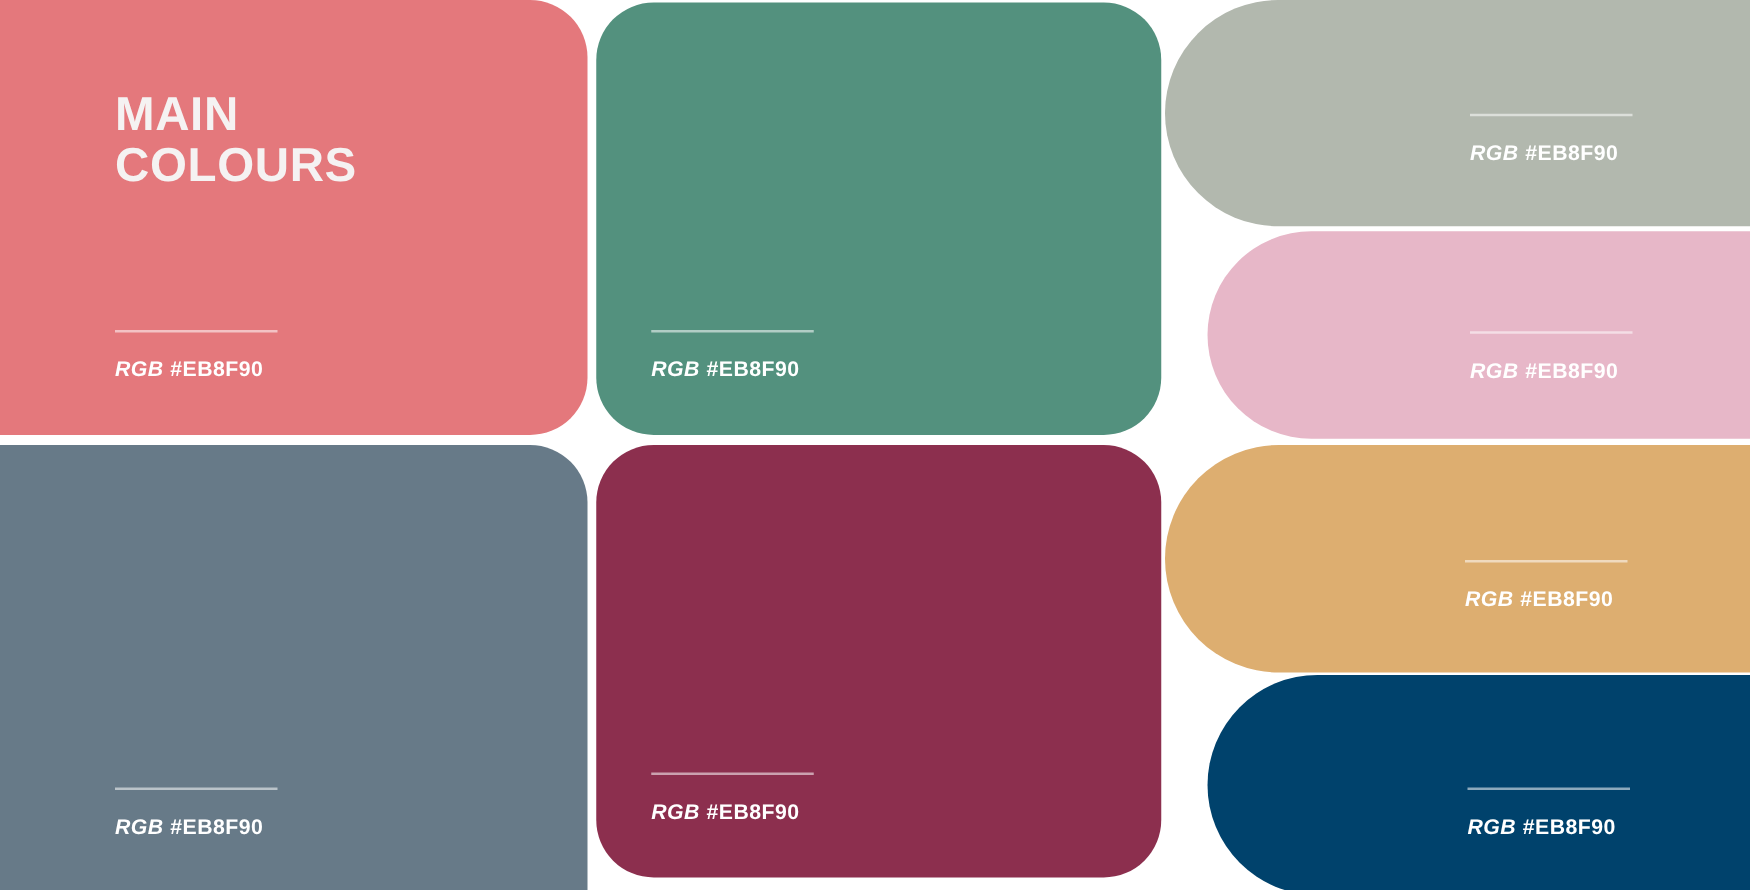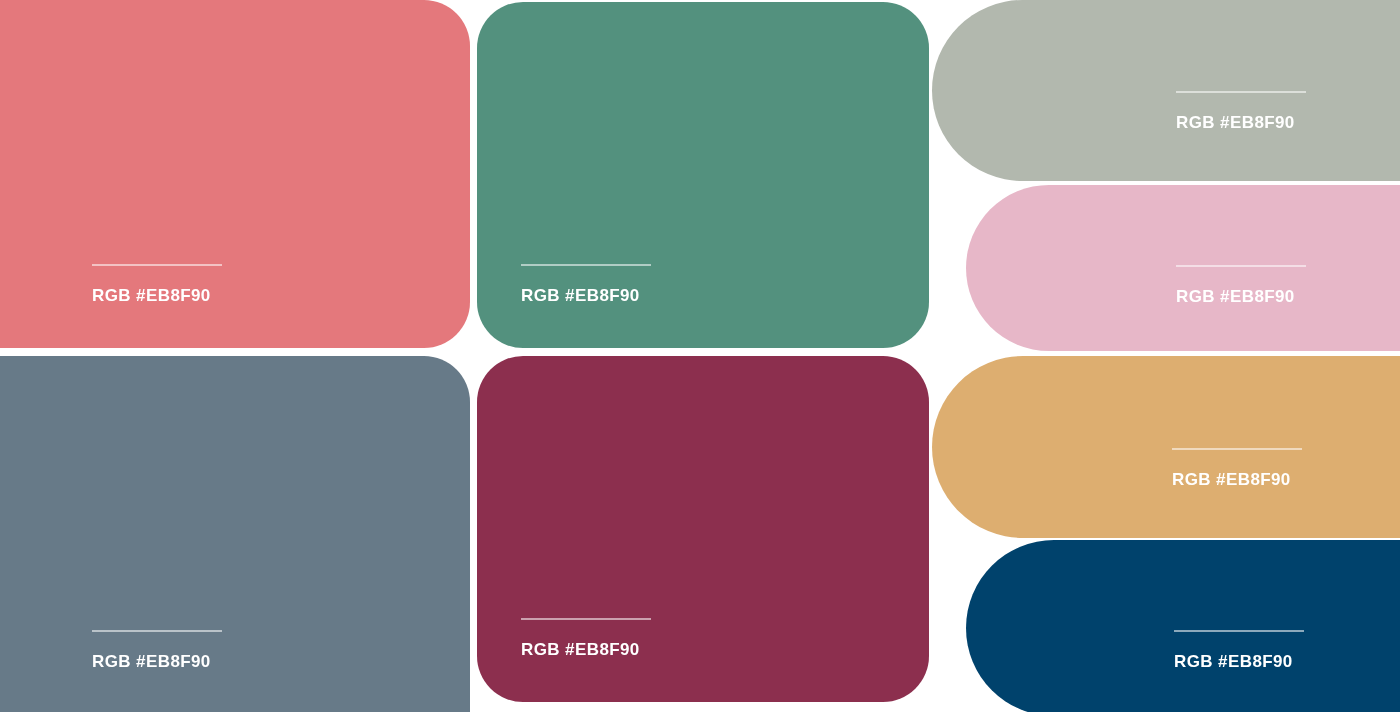--- a/index.html
+++ b/index.html
@@ -40,20 +40,21 @@
   }
 
   .rgb-line {
     font-size: 17px;
     letter-spacing: 0.4px;
     color: #ffffff;
     white-space: nowrap;
   }
   .rgb-label {
     font-weight: bold;
+    font-style: italic;
   }
   .rgb-value {
     font-weight: bold;
   }
 
   
   .heading {
     position: absolute;
     color: #f5f2f2;
     font-size: 38px;
@@ -146,20 +147,22 @@
   #sw-navy .swatch-meta { left: 208px; bottom: 44px; }
 
   .swatch-meta .rule { width: 130px; }
 </style>
 </head>
 <body style="background: rgb(255, 255, 255);">
 
 <div class="board">
 
   <div class="swatch" id="sw-salmon" style="background: rgb(228, 120, 124);">
+    <div class="heading">MAIN
+COLOURS</div>
     <div class="swatch-meta">
       <div class="rule"></div>
       <div class="rgb-line"><span class="rgb-label">RGB</span> <span class="rgb-value">#EB8F90</span></div>
     </div>
   </div>
 
   <div class="swatch" id="sw-slate" style="background: rgb(103, 122, 136);">
     <div class="swatch-meta">
       <div class="rule"></div>
       <div class="rgb-line"><span class="rgb-label">RGB</span> <span class="rgb-value">#EB8F90</span></div>

